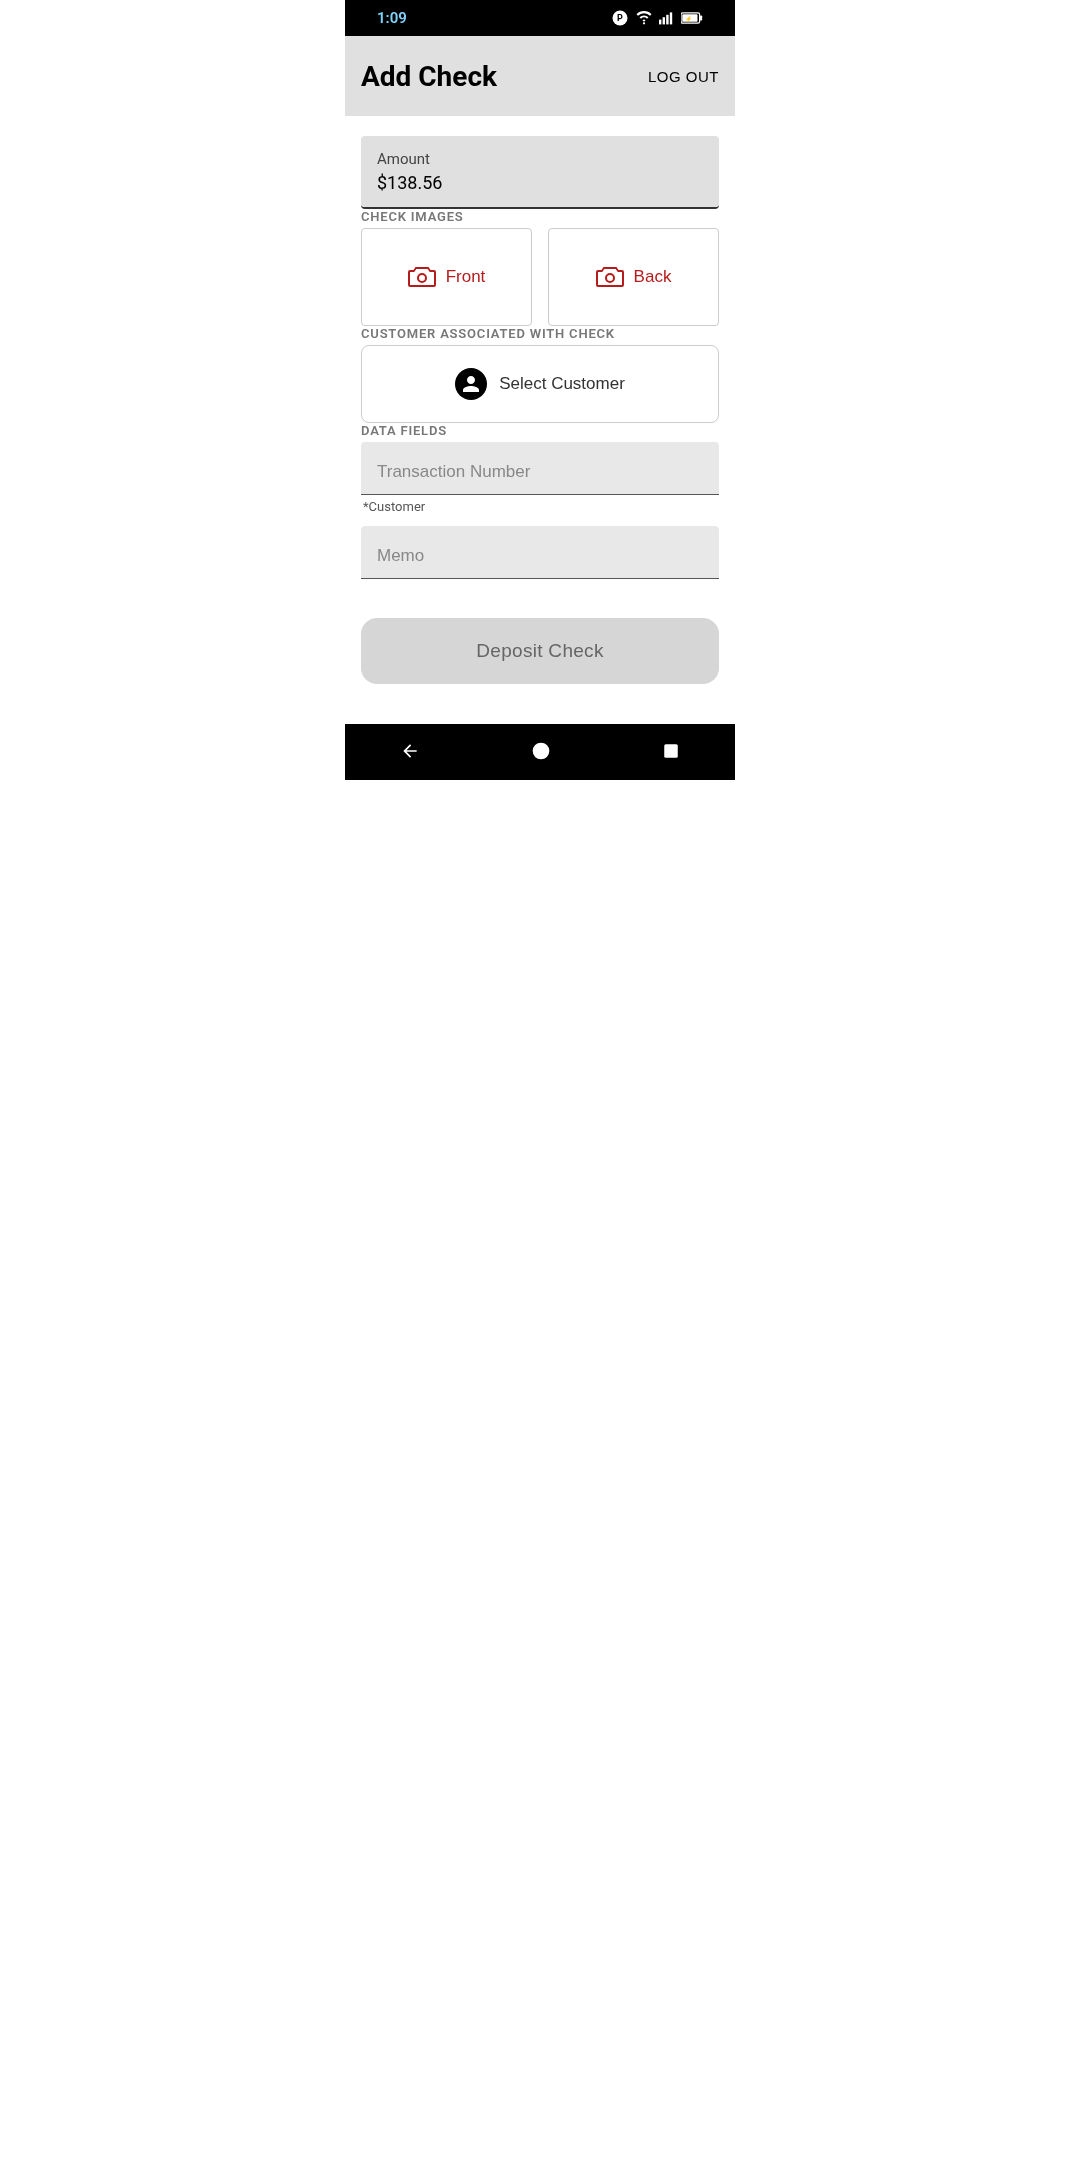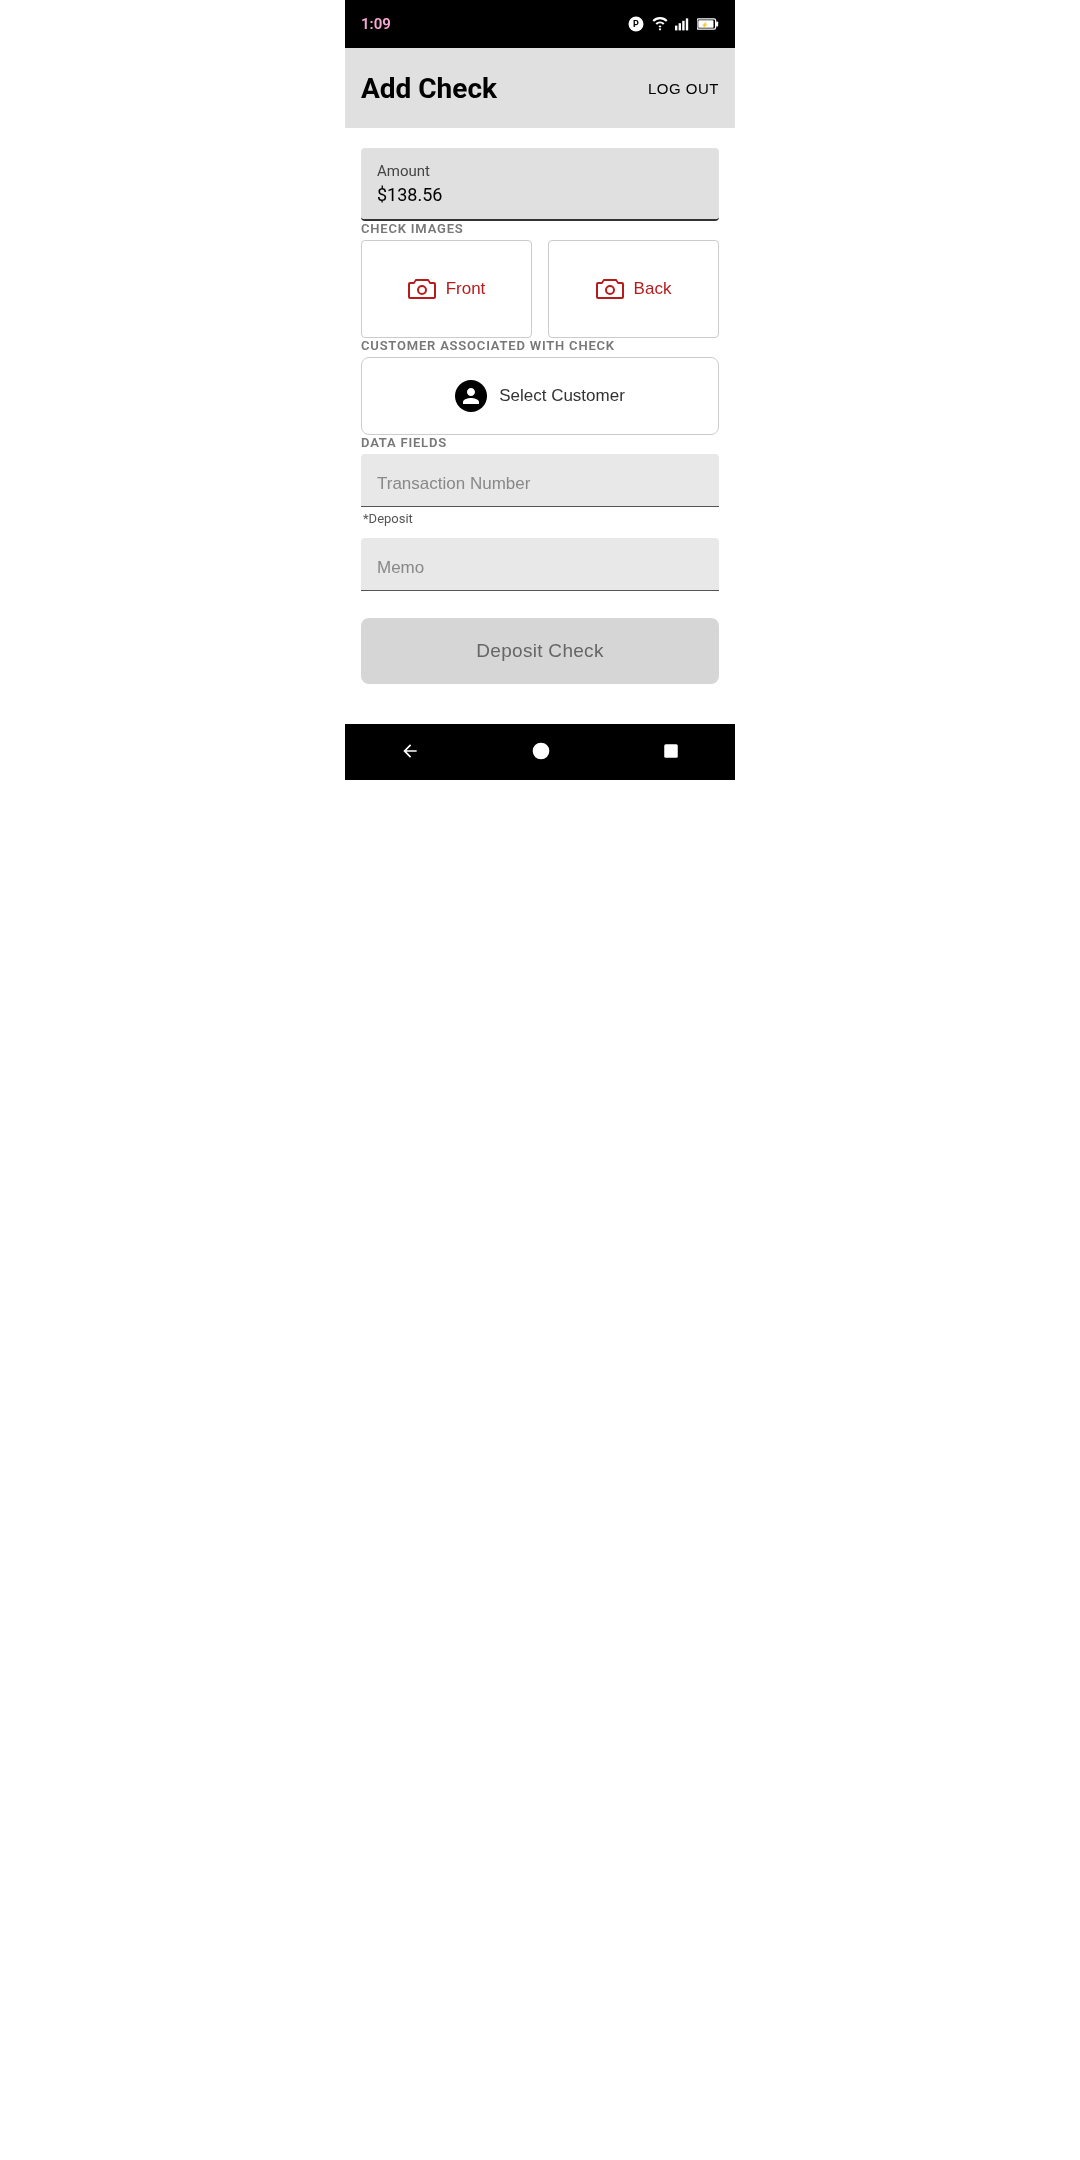--- a/index.html
+++ b/index.html
@@ -12,26 +12,26 @@
       min-height: 780px;
       margin: 0 auto;
       display: flex;
       flex-direction: column;
       overflow-x: hidden;
     }
 
     
     .status-bar {
       background: #000;
-      color: #f9a8d4;
+      color: #7dd3fc;
       display: flex;
       align-items: center;
       justify-content: space-between;
-      padding: 6px 16px;
-      height: 48px;
+      padding: 6px 32px;
+      height: 36px;
       flex-shrink: 0;
     }
     .status-time {
       font-size: 15px;
       font-weight: 600;
     }
     .status-icons {
       display: flex;
       align-items: center;
       gap: 6px;
@@ -191,21 +191,21 @@
     }
 
     
     .deposit-btn-container {
       padding: 0 0 20px 0;
     }
     .deposit-btn {
       width: 100%;
       background: #d6d6d6;
       border: none;
-      border-radius: 8px;
+      border-radius: 16px;
       padding: 22px 16px;
       font-size: 19px;
       font-weight: 500;
       color: #666;
       cursor: pointer;
       letter-spacing: 0.3px;
     }
 
     
     .nav-bar {
@@ -308,21 +308,21 @@
       </div>
       <span>Select Customer</span>
     </button>
   </div>
 
   <div class="data-fields-section">
     <div class="section-label">DATA FIELDS</div>
     <div style="height:12px;"></div>
     <div class="field-group">
       <input class="field-input" type="text" placeholder="Transaction Number" style="">
-      <span class="field-required">*Deposit</span>
+      <span class="field-required">*Customer</span>
     </div>
     <div class="field-group">
       <input class="field-input" type="text" placeholder="Memo" style="">
     </div>
   </div>
 
   <div class="spacer"></div>
 
   <div class="deposit-btn-container">
     <button class="deposit-btn">Deposit Check</button>

